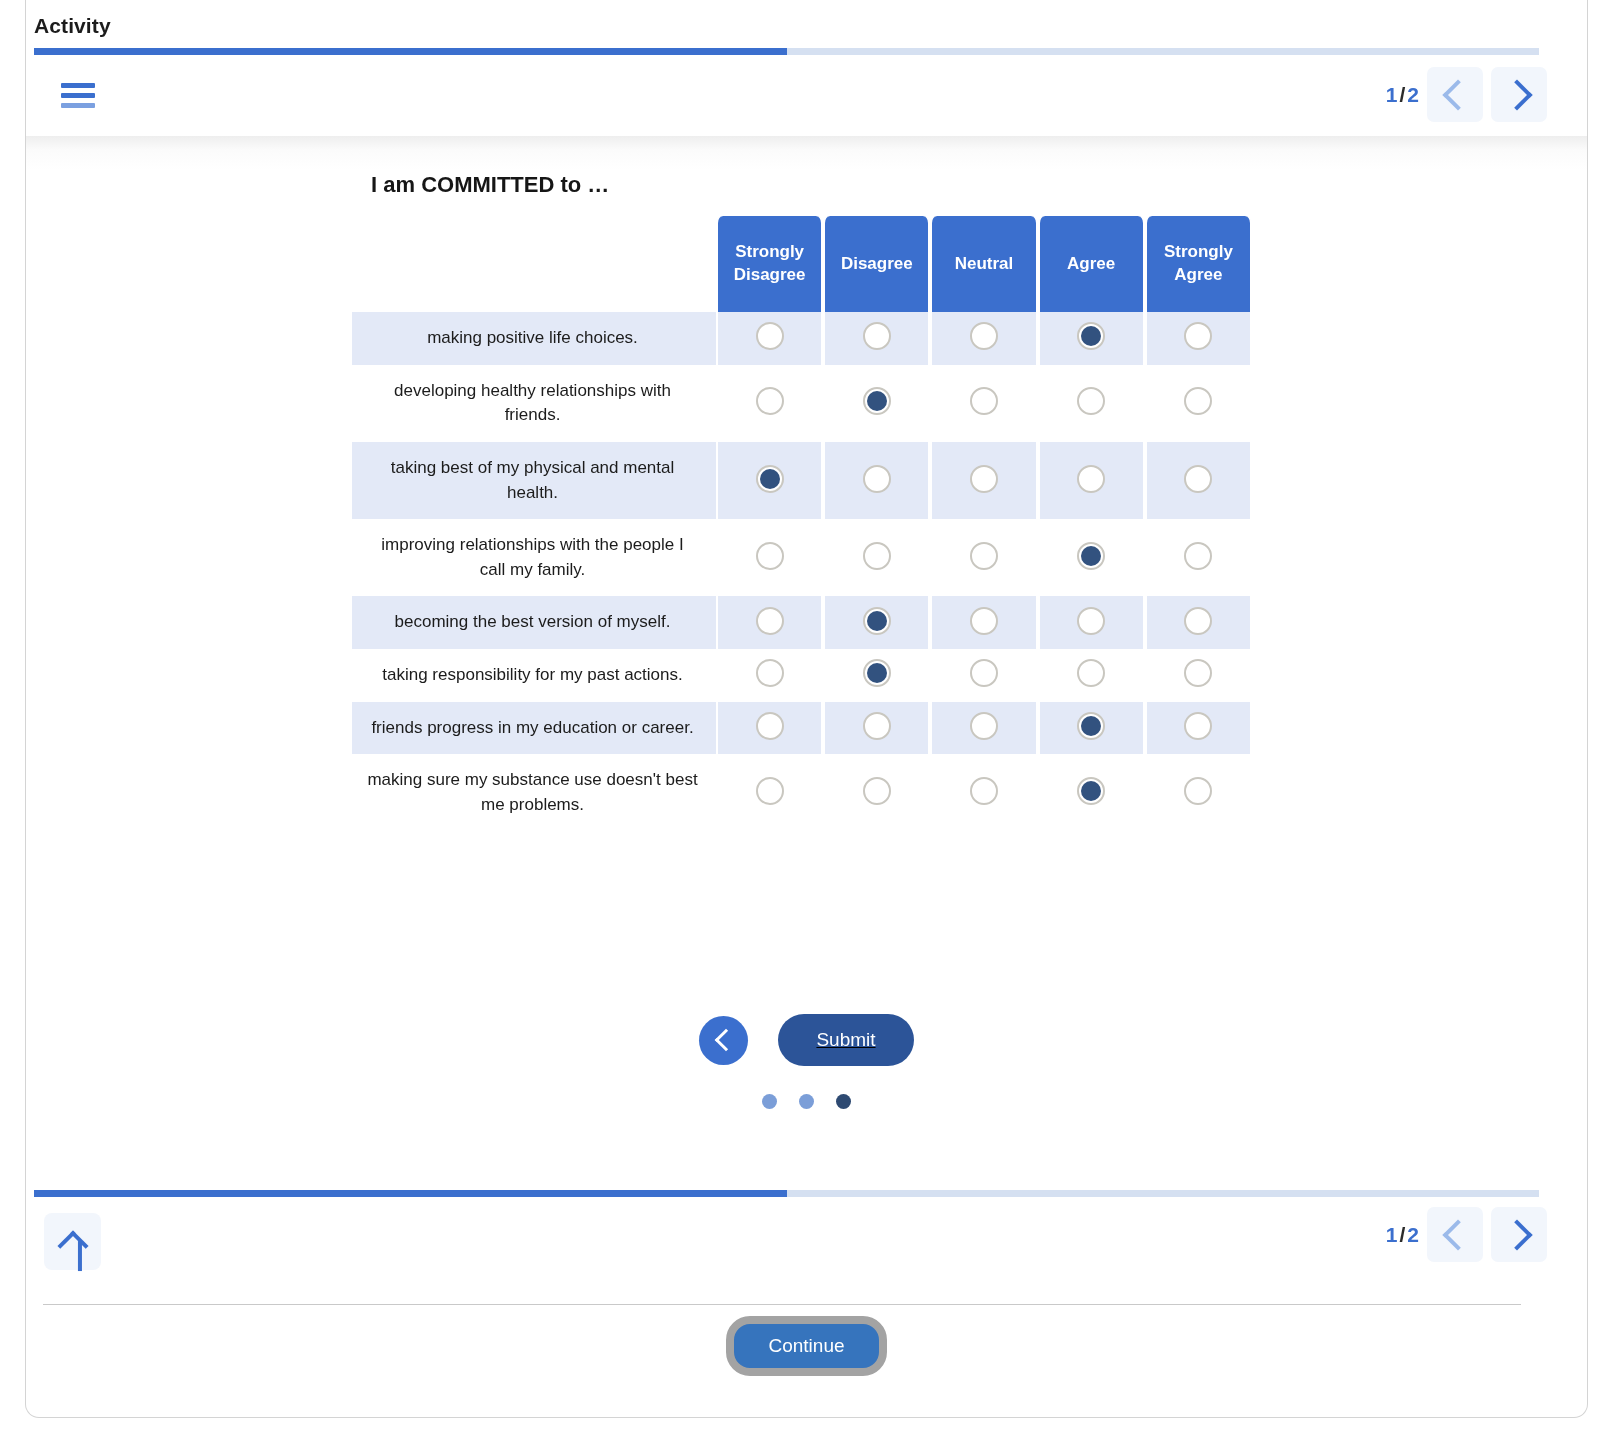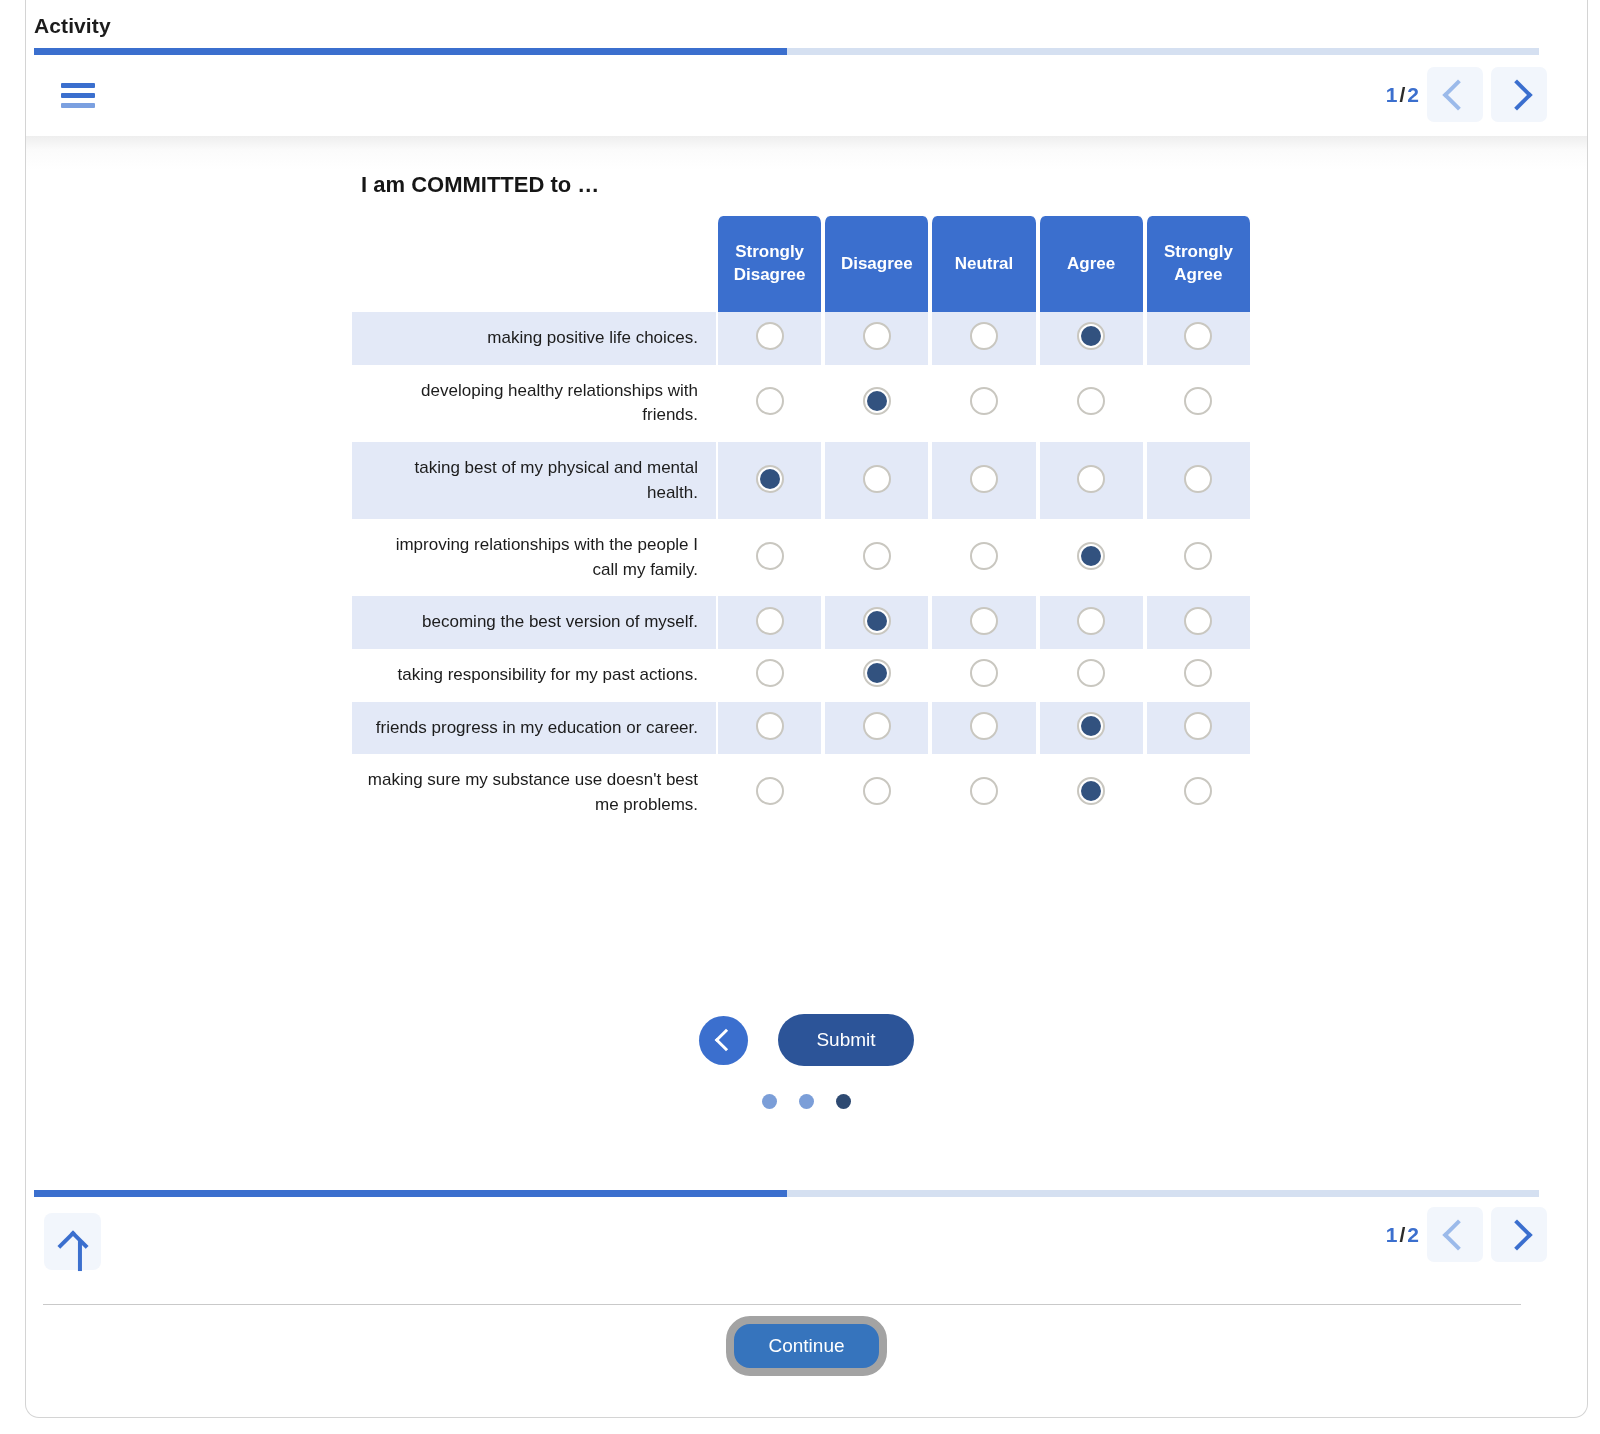--- a/index.html
+++ b/index.html
@@ -132,21 +132,21 @@
     left: 0;
     top: 150px;
     width: 1561px;
     height: 1054px;
     background: linear-gradient(to bottom, #eeeeee 0px, #fbfbfb 14px, #ffffff 34px);
     overflow: hidden;
   }
 
   .q-title {
     position: absolute;
-    left: 335px;
+    left: 345px;
     top: 36px;
     font-size: 22px;
     font-weight: bold;
     color: #161616;
   }
 
   
   .matrix {
     position: absolute;
     left: 326px;
@@ -173,21 +173,21 @@
     border-right: 2px solid #ffffff;
     padding: 0 4px;
   }
 
   .matrix td.rowlabel {
     font-size: 17px;
     color: #1c1c1c;
     line-height: 1.45;
     padding: 14px 18px 14px 15px;
     vertical-align: middle;
-    text-align: right;
+    text-align: center;
   }
   .matrix td.cell {
     text-align: center;
     vertical-align: middle;
     border-left: 2px solid #ffffff;
     border-right: 2px solid #ffffff;
   }
   .matrix tr.shaded td { background: #e3e9f7; }
   .matrix tr.plain  td { background: #ffffff; }
   .matrix tr.plain td.rowlabel { background: #ffffff; }
@@ -215,20 +215,21 @@
   
   .submit-row {
     position: absolute;
     left: 0;
     top: 878px;
     width: 1561px;
     display: flex;
     justify-content: center;
     align-items: center;
     gap: 30px;
+    text-decoration: underline;
   }
   .back-round {
     width: 49px;
     height: 49px;
     border-radius: 50%;
     background: #3b6fce;
     display: flex;
     align-items: center;
     justify-content: center;
     cursor: pointer;

